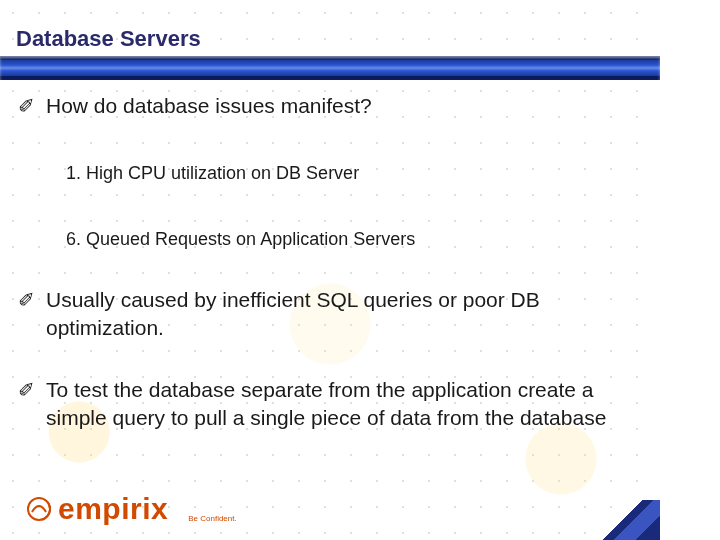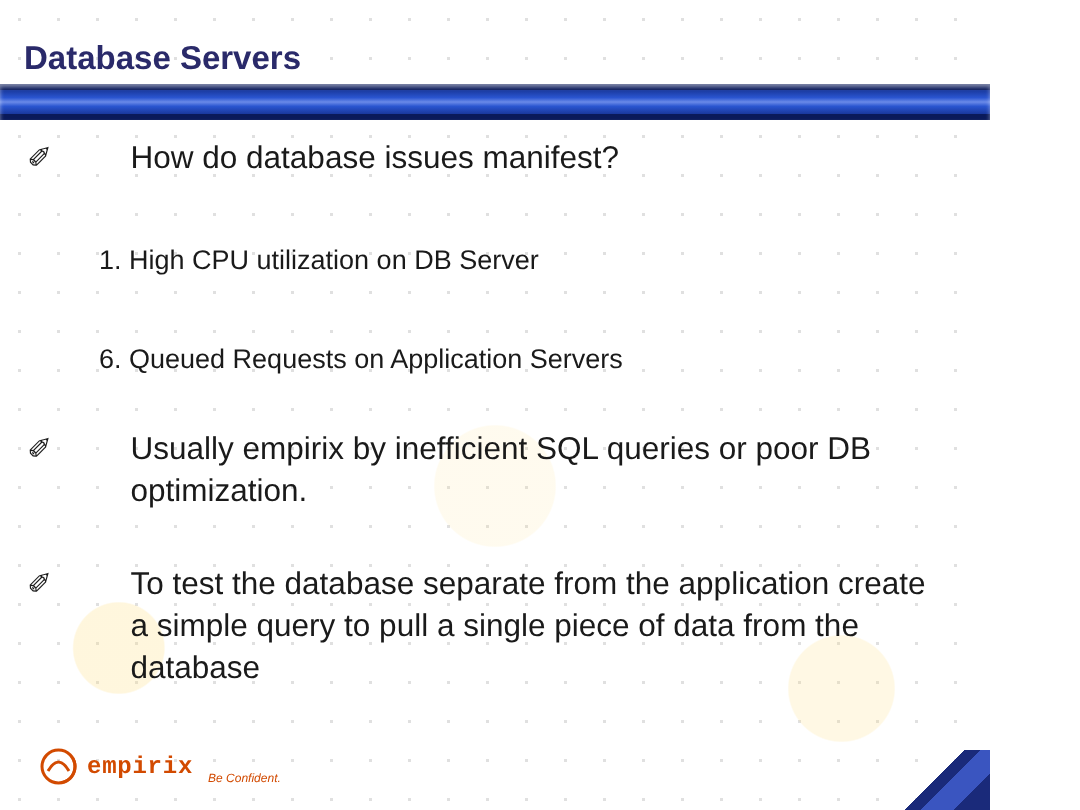--- a/index.html
+++ b/index.html
@@ -61,21 +61,20 @@
     flex: 0 0 28px;
     font-size: 20px;
     line-height: 28px;
     color: #1a1a1a;
     text-align: left;
   }
   .bullet-text {
     font-size: 21px;
     line-height: 28px;
     color: #1a1a1a;
-    margin-left: 41px;
   }
   .sub-list {
     margin: 10px 0 34px 48px;
   }
   .sub-item {
     font-size: 18px;
     line-height: 26px;
     color: #1a1a1a;
     margin-bottom: 2px;
     margin-top: 40px;
@@ -83,34 +82,33 @@
   .block { margin-bottom: 34px; }
   .logo-area {
     position: absolute;
     left: 24px;
     bottom: 14px;
     display: flex;
     align-items: center;
   }
   .logo-mark svg { display: block; }
   .logo-word {
-    font-family: Liberation Mono, monospace;
-    font-size: 16px;
+    font-family: Liberation Sans, sans-serif;
+    font-size: 30px;
     letter-spacing: 0.5px;
     color: #d24a00;
     font-weight: 600;
     margin-left: 4px;
   }
   .logo-tag {
     font-size: 8px;
     color: #d24a00;
-    margin-left: 10px;
+    margin-left: 20px;
     align-self: flex-end;
     padding-bottom: 3px;
-    font-style: italic;
   }
   .corner {
     position: absolute;
     right: 0;
     bottom: 0;
     width: 70px;
     height: 40px;
     background: linear-gradient(135deg, transparent 0 48%, #1a2a7a 48% 58%, #3a55c0 58% 78%, #1a2a7a 78% 100%);
   }
 </style>
@@ -133,21 +131,21 @@
       </div>
       <div class="sub-list">
         <div class="sub-item">1.  High CPU utilization on DB Server</div>
         <div class="sub-item">6.  Queued Requests on Application Servers</div>
       </div>
     </div>
 
     <div class="block">
       <div class="bullet-row">
         <span class="bullet-glyph">✐</span>
-        <span class="bullet-text">Usually empirix by inefficient SQL queries or poor DB optimization.</span>
+        <span class="bullet-text">Usually caused by inefficient SQL queries or poor DB optimization.</span>
       </div>
     </div>
 
     <div class="block">
       <div class="bullet-row">
         <span class="bullet-glyph">✐</span>
         <span class="bullet-text">To test the database separate from the application create a simple query to pull a single piece of data from the database</span>
       </div>
     </div>
 

